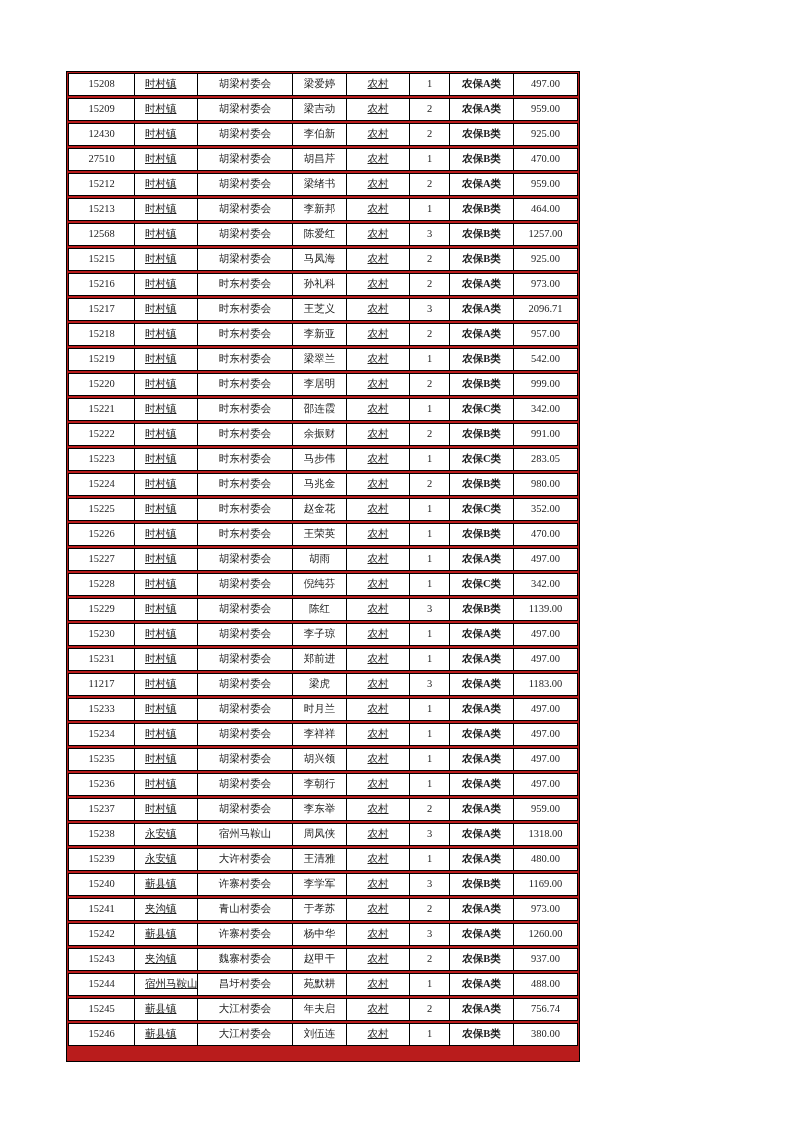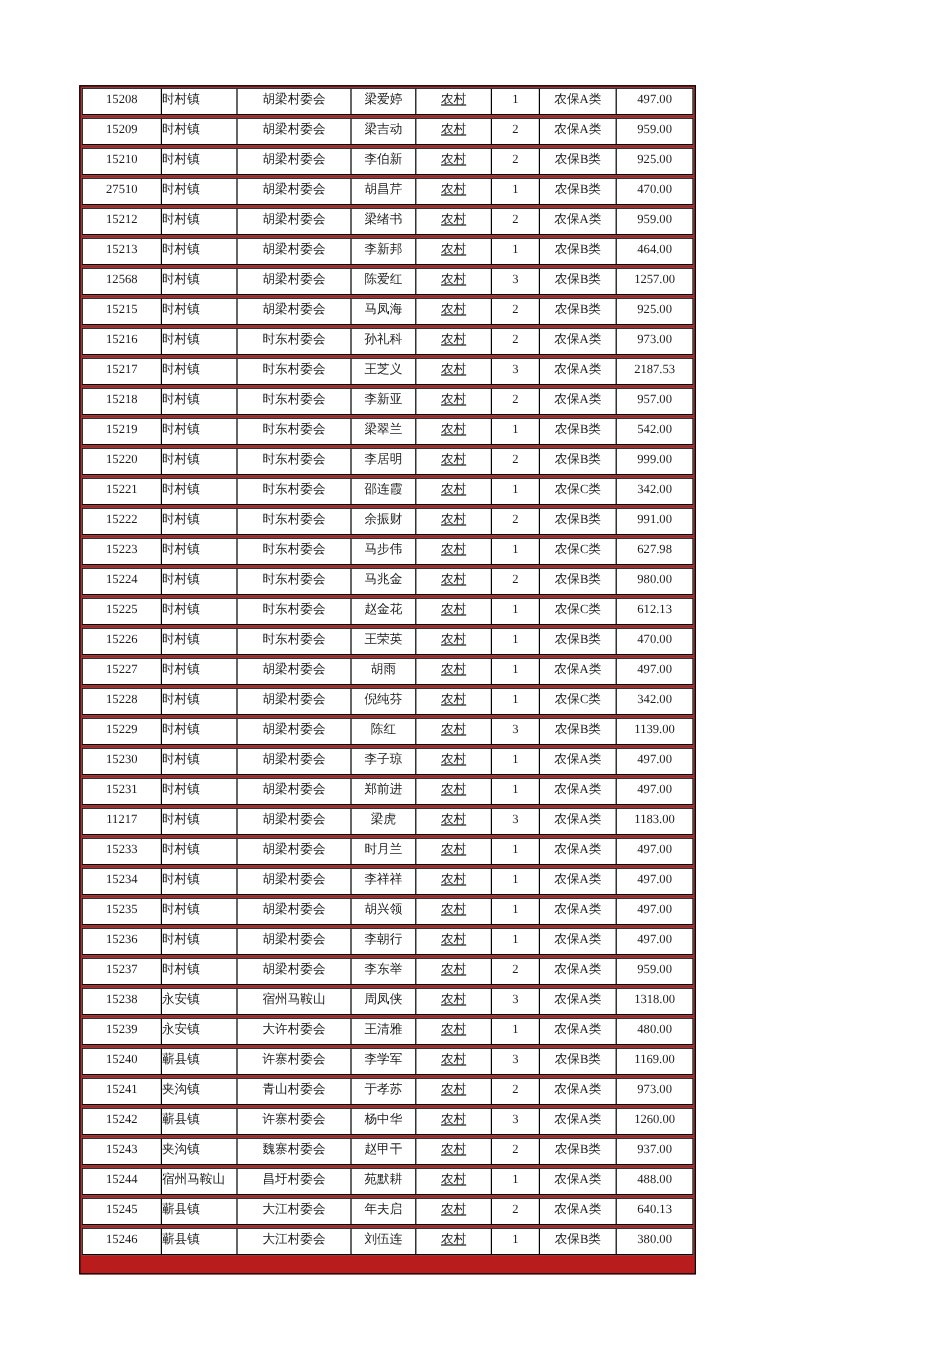--- a/index.html
+++ b/index.html
@@ -45,26 +45,26 @@
     justify-content: center;
     font-size: 10.5px;
     line-height: 1;
     color: #1c1c1c;
     border-left: 1px solid #000000;
     overflow: hidden;
     white-space: nowrap;
   }
   .cell:first-child { border-left: none; }
   .c0 { width: 65px; }
-  .c1 { width: 63px; justify-content: flex-start; padding-left: 0; }
+  .c1 { width: 63px; justify-content: flex-start; padding-left: 10px; text-decoration: underline; }
   .c2 { width: 95px; }
   .c3 { width: 54px; }
   .c4 { width: 63px; text-decoration: underline; }
   .c5 { width: 40px; }
-  .c6 { width: 64px; }
+  .c6 { width: 64px; font-weight: bold; }
   .c7 { flex: 1; text-align: center; }
 </style>
 </head>
 <body>
 
 <div class="sheet">
   <div class="grid" id="records-table">
   <div class="row">
     <div class="cell c0">15208</div>
     <div class="cell c1">时村镇</div>
@@ -81,21 +81,21 @@
     <div class="cell c1">时村镇</div>
     <div class="cell c2">胡梁村委会</div>
     <div class="cell c3">梁吉动</div>
     <div class="cell c4">农村</div>
     <div class="cell c5">2</div>
     <div class="cell c6">农保A类</div>
     <div class="cell c7">959.00</div>
   </div>
 
   <div class="row">
-    <div class="cell c0">15210</div>
+    <div class="cell c0">12430</div>
     <div class="cell c1">时村镇</div>
     <div class="cell c2">胡梁村委会</div>
     <div class="cell c3">李伯新</div>
     <div class="cell c4">农村</div>
     <div class="cell c5">2</div>
     <div class="cell c6">农保B类</div>
     <div class="cell c7">925.00</div>
   </div>
 
   <div class="row">
@@ -165,21 +165,21 @@
   </div>
 
   <div class="row">
     <div class="cell c0">15217</div>
     <div class="cell c1">时村镇</div>
     <div class="cell c2">时东村委会</div>
     <div class="cell c3">王芝义</div>
     <div class="cell c4">农村</div>
     <div class="cell c5">3</div>
     <div class="cell c6">农保A类</div>
-    <div class="cell c7">2187.53</div>
+    <div class="cell c7">2096.71</div>
   </div>
 
   <div class="row">
     <div class="cell c0">15218</div>
     <div class="cell c1">时村镇</div>
     <div class="cell c2">时东村委会</div>
     <div class="cell c3">李新亚</div>
     <div class="cell c4">农村</div>
     <div class="cell c5">2</div>
     <div class="cell c6">农保A类</div>
@@ -231,21 +231,21 @@
   </div>
 
   <div class="row">
     <div class="cell c0">15223</div>
     <div class="cell c1">时村镇</div>
     <div class="cell c2">时东村委会</div>
     <div class="cell c3">马步伟</div>
     <div class="cell c4">农村</div>
     <div class="cell c5">1</div>
     <div class="cell c6">农保C类</div>
-    <div class="cell c7">627.98</div>
+    <div class="cell c7">283.05</div>
   </div>
 
   <div class="row">
     <div class="cell c0">15224</div>
     <div class="cell c1">时村镇</div>
     <div class="cell c2">时东村委会</div>
     <div class="cell c3">马兆金</div>
     <div class="cell c4">农村</div>
     <div class="cell c5">2</div>
     <div class="cell c6">农保B类</div>
@@ -253,21 +253,21 @@
   </div>
 
   <div class="row">
     <div class="cell c0">15225</div>
     <div class="cell c1">时村镇</div>
     <div class="cell c2">时东村委会</div>
     <div class="cell c3">赵金花</div>
     <div class="cell c4">农村</div>
     <div class="cell c5">1</div>
     <div class="cell c6">农保C类</div>
-    <div class="cell c7">612.13</div>
+    <div class="cell c7">352.00</div>
   </div>
 
   <div class="row">
     <div class="cell c0">15226</div>
     <div class="cell c1">时村镇</div>
     <div class="cell c2">时东村委会</div>
     <div class="cell c3">王荣英</div>
     <div class="cell c4">农村</div>
     <div class="cell c5">1</div>
     <div class="cell c6">农保B类</div>
@@ -473,21 +473,21 @@
   </div>
 
   <div class="row">
     <div class="cell c0">15245</div>
     <div class="cell c1">蕲县镇</div>
     <div class="cell c2">大江村委会</div>
     <div class="cell c3">年夫启</div>
     <div class="cell c4">农村</div>
     <div class="cell c5">2</div>
     <div class="cell c6">农保A类</div>
-    <div class="cell c7">640.13</div>
+    <div class="cell c7">756.74</div>
   </div>
 
   <div class="row">
     <div class="cell c0">15246</div>
     <div class="cell c1">蕲县镇</div>
     <div class="cell c2">大江村委会</div>
     <div class="cell c3">刘伍连</div>
     <div class="cell c4">农村</div>
     <div class="cell c5">1</div>
     <div class="cell c6">农保B类</div>

